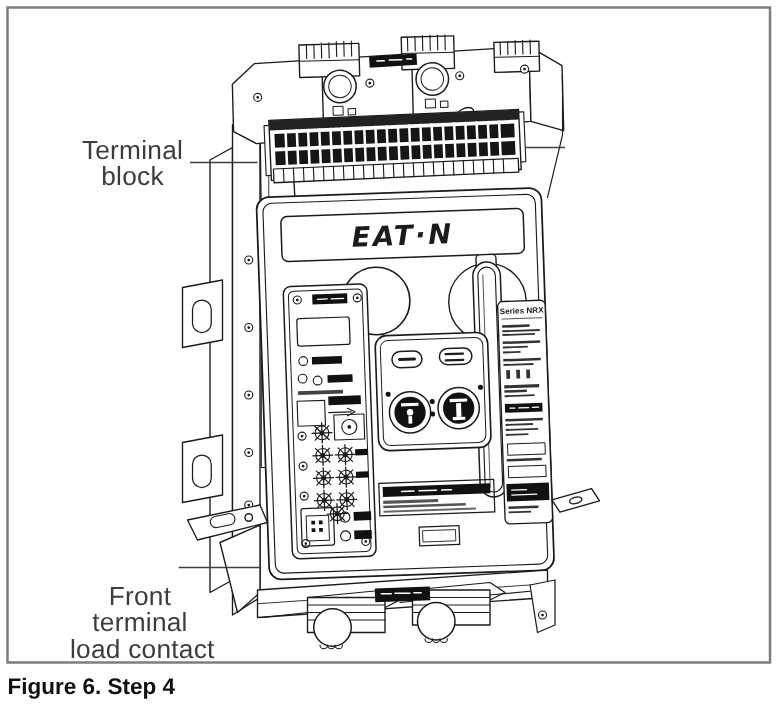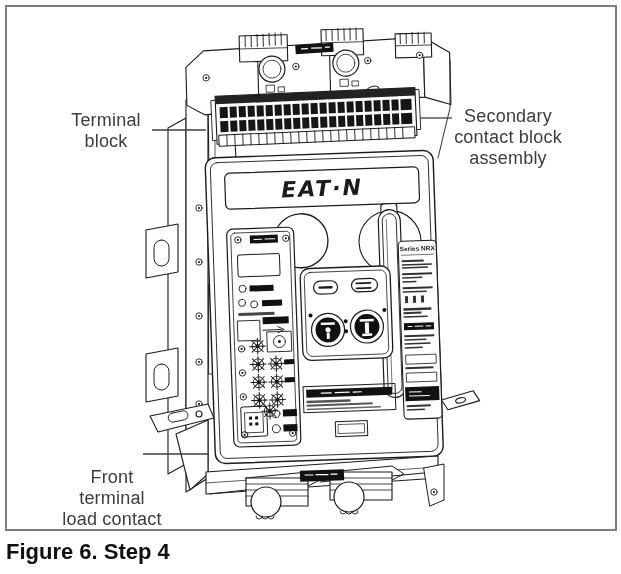--- a/index.html
+++ b/index.html
@@ -2,29 +2,29 @@
 <html><head>
 <meta charset="utf-8">
 <style>
   html,body{margin:0;padding:0;background:#ffffff;}
   .page{
     position:relative;width:621px;height:574px;background:#ffffff;overflow:hidden;
     font-family:"Liberation Sans",sans-serif;
   }
   svg{position:absolute;left:0;top:0;}
   .anno{
-    position:absolute;font-size:18px;line-height:21px;color:#3c3c3c;
+    position:absolute;font-size:21px;line-height:21px;color:#3c3c3c;
     text-align:center;letter-spacing:.2px;
   }
   .anno div{white-space:nowrap;}
   #anno-terminal{left:58px;top:110px;width:96px;}
   #anno-secondary{left:446px;top:106px;width:124px;}
   #anno-front{left:56px;top:443px;width:112px;margin-top:24px;}
   .caption{
-    position:absolute;left:6px;top:539px;font-size:22px;font-weight:bold;color:#101010;
+    position:absolute;left:6px;top:539px;font-size:18px;font-weight:bold;color:#101010;
   }
 </style>
 </head>
 <body>
 
 <div class="page">
 
 <svg width="621" height="574" viewBox="0 0 621 574">
   <defs>
     <g id="dial">
@@ -324,25 +324,20 @@
     <line x1="420" y1="118" x2="452" y2="118"></line>
     <line x1="143" y1="454" x2="209" y2="454"></line>
   </g>
 </svg>
 
 <div class="anno" id="anno-terminal">
   <div>Terminal</div>
   <div>block</div>
 </div>
 
-<div class="anno" id="anno-secondary">
-  <div>Secondary</div>
-  <div>contact block</div>
-  <div>assembly</div>
-</div>
 
 <div class="anno" id="anno-front">
   <div>Front</div>
   <div>terminal</div>
   <div>load contact</div>
 </div>
 
 <div class="caption">Figure 6. Step 4</div>
 
 </div>

